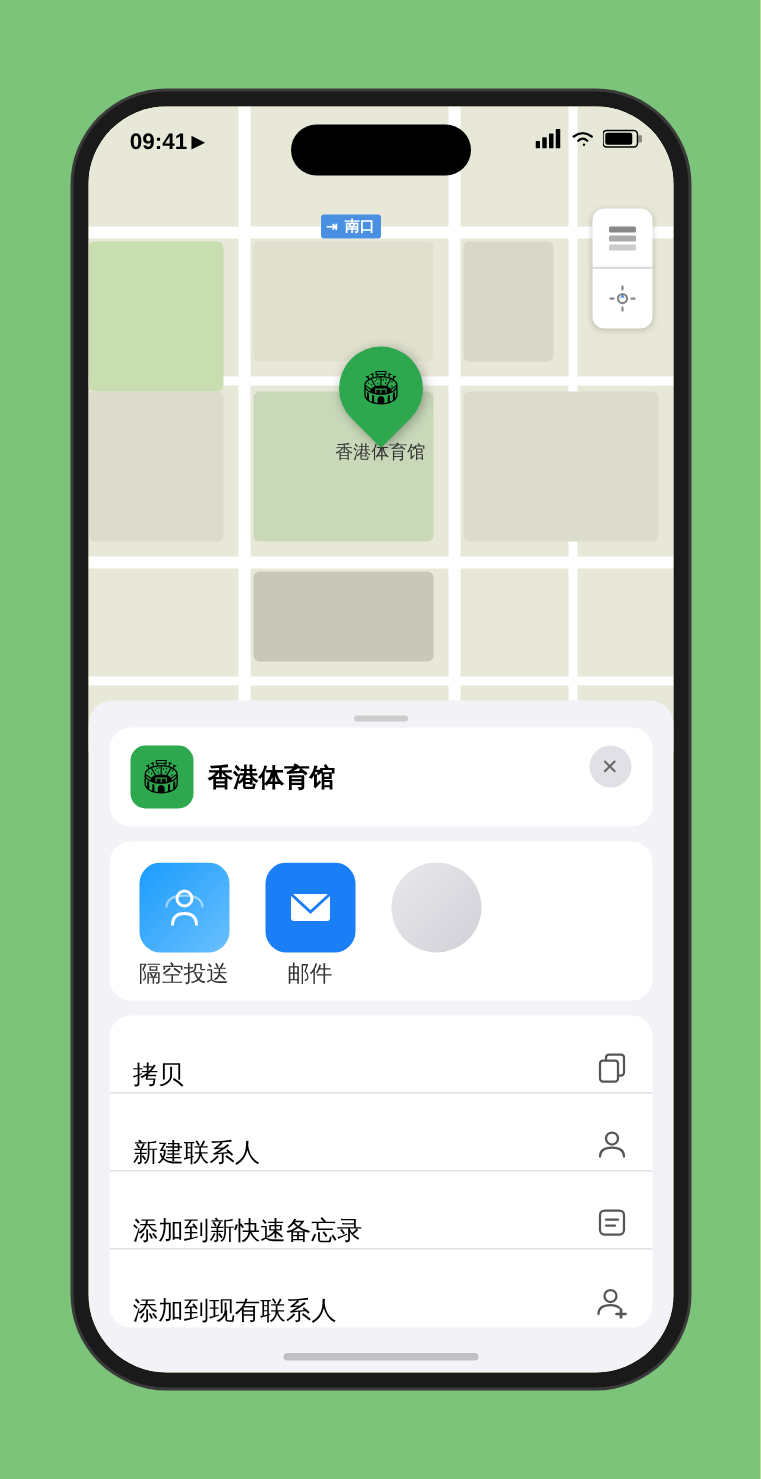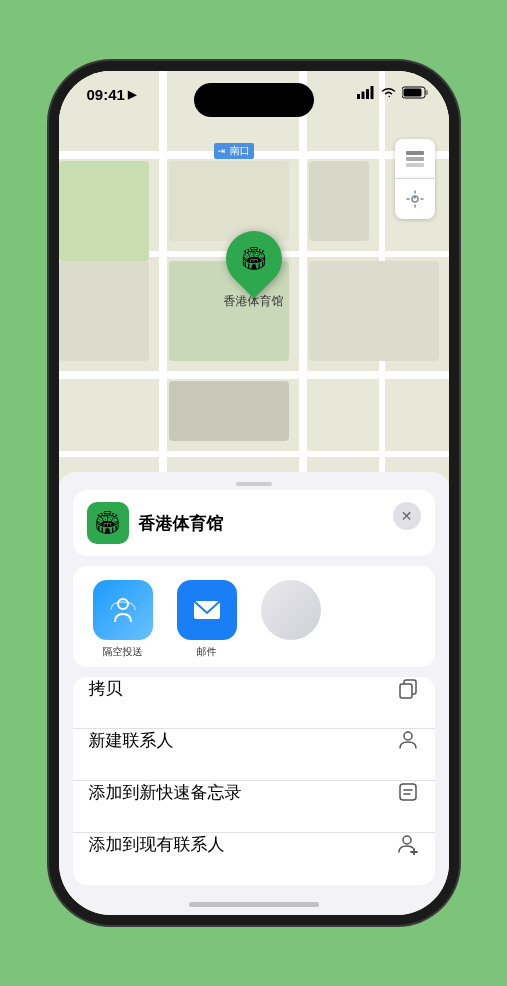--- a/index.html
+++ b/index.html
@@ -104,21 +104,21 @@
     
     .map-label {
       position: absolute;
       top: 72px;
       left: 155px;
       background: #4a90e2;
       color: #fff;
       font-size: 10px;
       padding: 1px 4px;
       border-radius: 2px;
-      font-weight: 400;
+      font-weight: 700;
     }
     
     .map-controls {
       position: absolute;
       top: 68px;
       right: 14px;
       display: flex;
       flex-direction: column;
       gap: 0;
     }
@@ -266,21 +266,21 @@
       align-items: center;
       justify-content: center;
       font-size: 28px;
       margin-bottom: 5px;
       position: relative;
     }
     .share-app.selected .share-app-icon {
       border: 2px solid #e33;
     }
     .share-app-label {
-      font-size: 10px;
+      font-size: 15px;
       color: #333;
     }
     
     .airdrop-icon { background: linear-gradient(135deg, #1a9bfc 0%, #6ac0fe 100%); }
     .messages-icon { background: #2da84f; }
     .mail-icon { background: #1a7ef6; }
     .notes-icon { background: linear-gradient(180deg, #ffd60a 0%, #ffd60a 40%, #fff 40%); }
     
     .more-dots-icon {
       width: 60px;
@@ -294,21 +294,21 @@
     }
     
     .action-list {
       margin: 10px 14px 0;
       background: #fff;
       border-radius: 14px;
       overflow: hidden;
     }
     .action-item {
       display: flex;
-      align-items: flex-start;
+      align-items: flex-end;
       justify-content: space-between;
       padding: 0 16px;
       height: 52px;
       border-bottom: 0.5px solid #e0e0e6;
     }
     .action-item:last-child {
       border-bottom: none;
     }
     .action-label {
       font-size: 17px;

